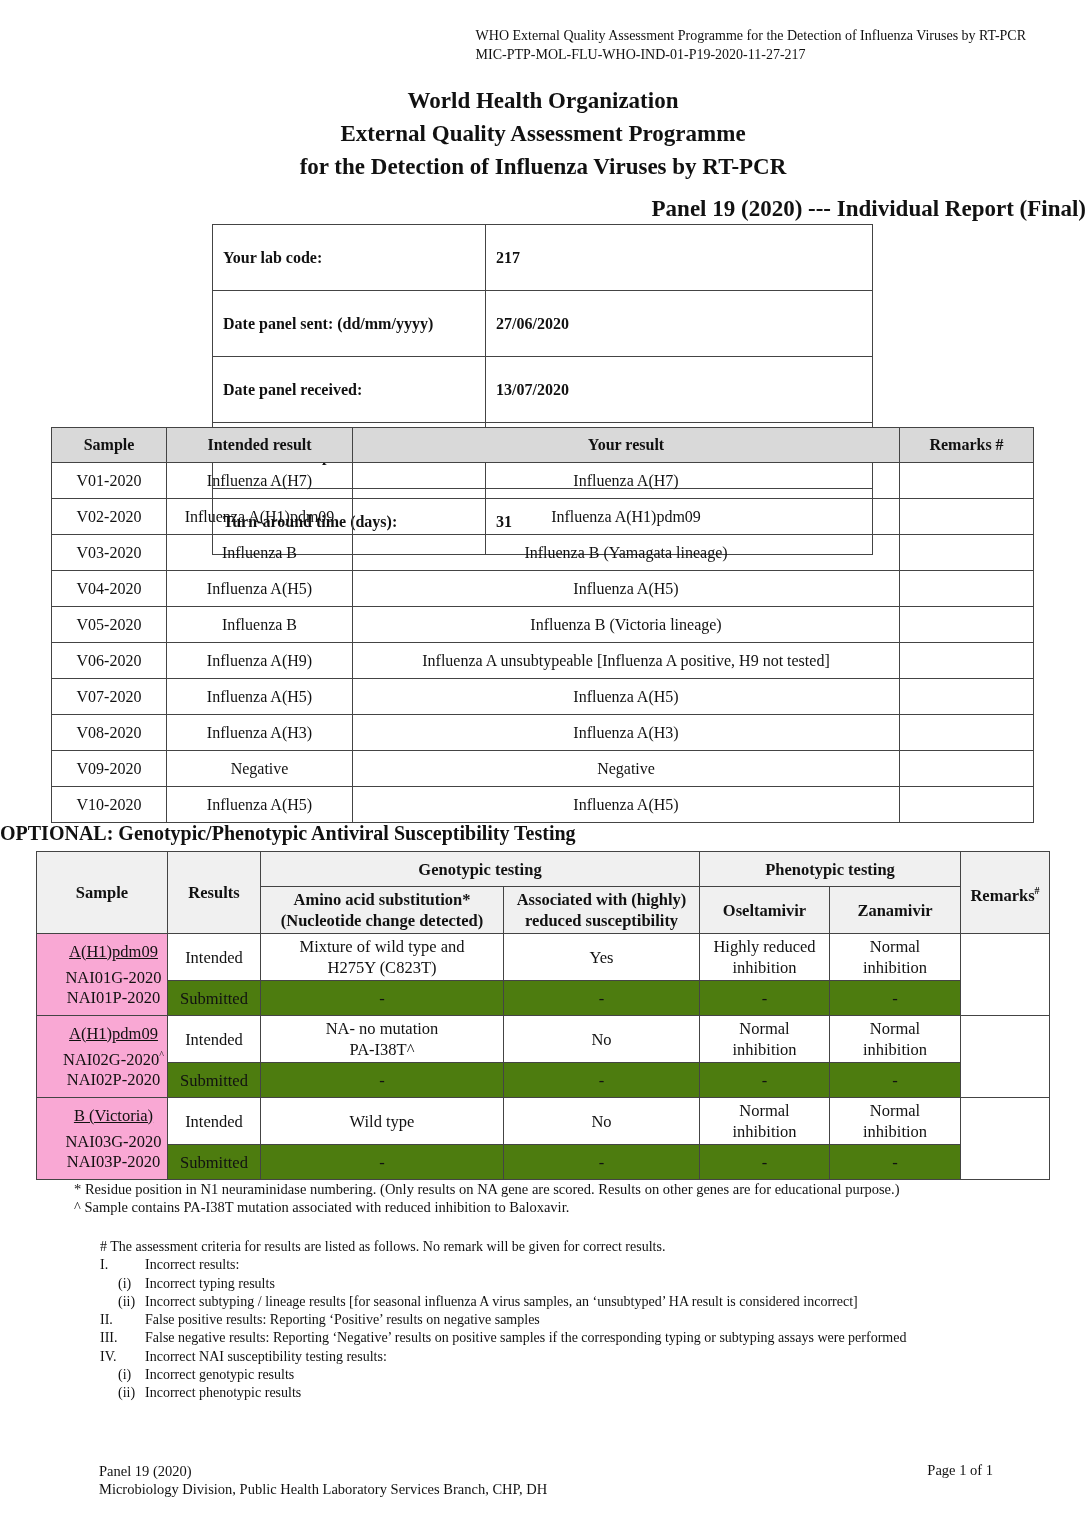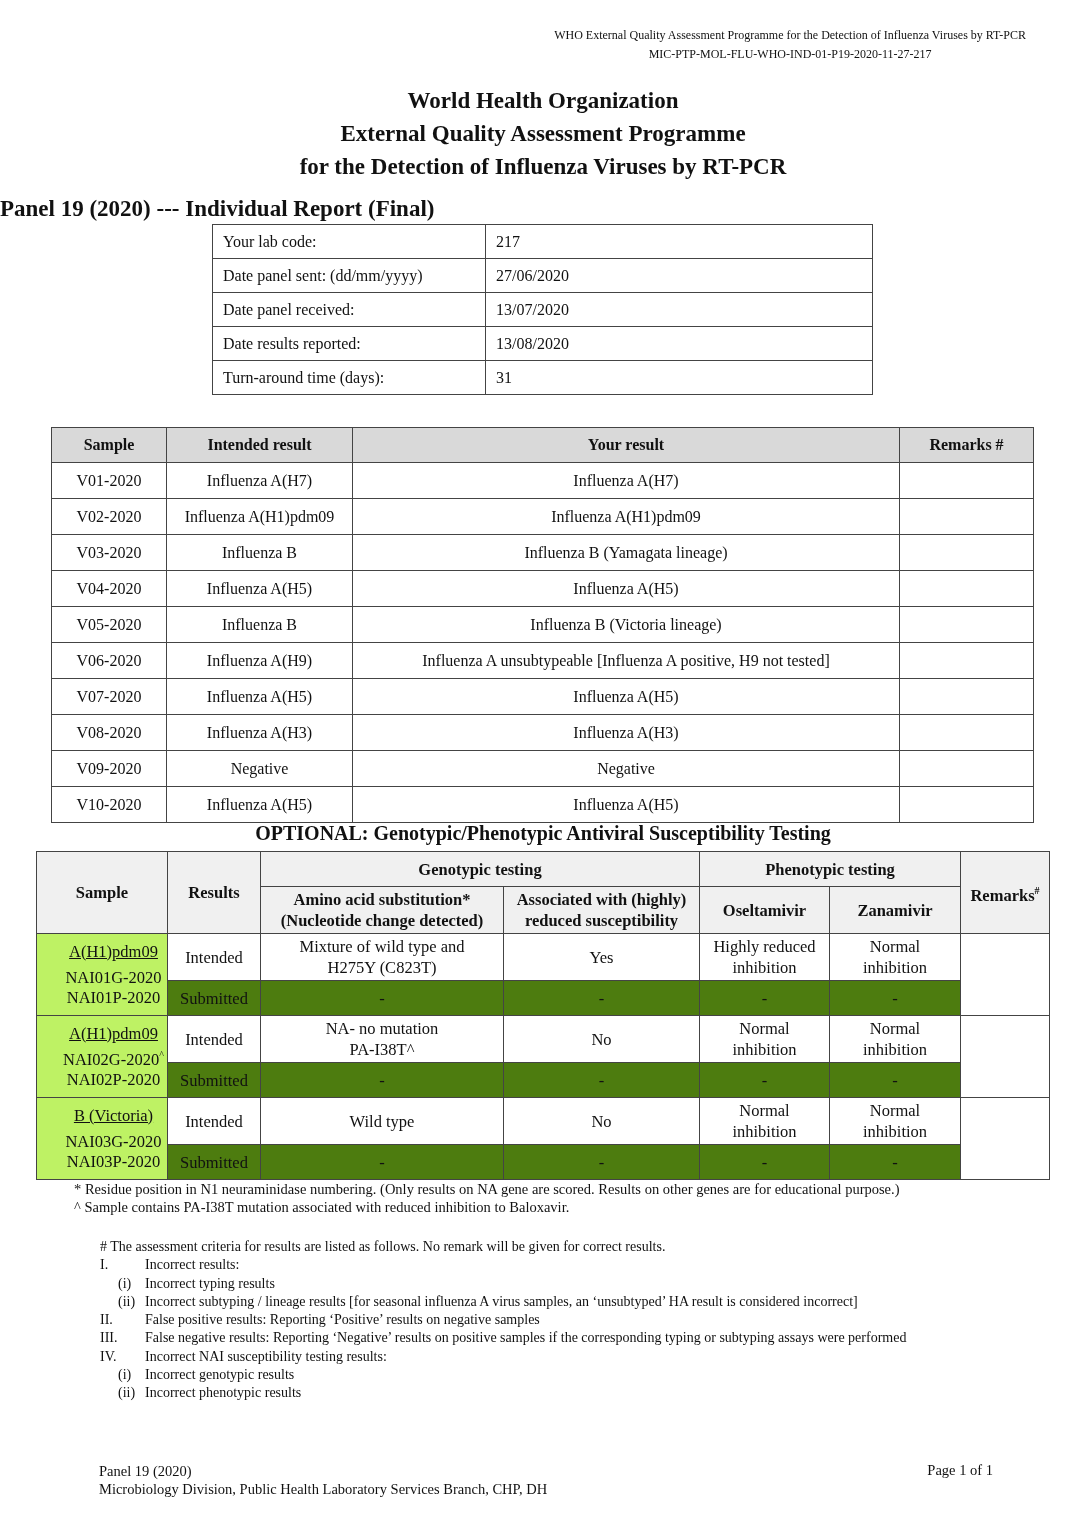--- a/index.html
+++ b/index.html
@@ -1,31 +1,31 @@
 <!DOCTYPE html>
 <html><head>
   <meta charset="utf-8">
   <style>
     html, body { margin:0; padding:0; background:#ffffff; }
     body { width:1086px; height:1536px; position:relative; font-family:"Liberation Serif", serif; color:#111; overflow:hidden; }
-    .hdr { position:absolute; right:60px; top:26px; text-align:center; font-size:12px; line-height:19px; }
+    .hdr { position:absolute; right:60px; top:26px; text-align:left; font-size:14px; line-height:19px; }
     .title { position:absolute; left:0; width:1086px; top:84px; text-align:center; font-weight:bold; font-size:23px; line-height:33px; }
-    .subtitle { position:absolute; left:0; width:1086px; top:196px; text-align:left; font-weight:bold; font-size:23px; }
+    .subtitle { position:absolute; left:0; width:1086px; top:196px; text-align:right; font-weight:bold; font-size:23px; }
     table { border-collapse:collapse; position:absolute; }
     td, th { border:1px solid #444; }
     .info { left:212px; top:224px; width:661px; font-size:16px; }
-    .info td { height:33px; padding:0 10px; }
+    .info td { height:33px; padding:16px 10px;font-weight:bold; }
     .info td.k { width:252px; }
     .res { left:51px; top:427px; width:983px; font-size:16px; text-align:center; }
     .res th { background:#d9d9d9; height:32px; font-weight:bold; }
     .res td { height:33px; }
-    .opt-title { position:absolute; left:0; width:1086px; top:822px; text-align:center; font-weight:bold; font-size:20px; }
+    .opt-title { position:absolute; left:0; width:1086px; top:822px; font-weight:bold; font-size:20px; }
     .opt { left:36px; top:851px; width:1014px; font-size:16.5px; text-align:center; line-height:21px; }
     .opt th { background:#f0f0f0; font-weight:bold; }
-    .opt td.sample { background:#bef264;padding-left:24px; }
+    .opt td.sample { background:#f9a8d4;padding-left:24px; }
     .opt tr.sub td { background:#4d7c0f; height:32px; }
     .opt tr.int td { height:44px; }
     .opt td.white { background:#fff; }
     .u { text-decoration:underline; }
     .notes { position:absolute; left:74px; top:1180px; font-size:14.5px; line-height:18px; }
     .crit { position:absolute; left:100px; top:1238px; font-size:14px; line-height:18.3px; }
     .crit .row { display:flex; }
     .crit .n { width:45px; }
     .crit .sub { padding-left:18px; }
     .footer-left { position:absolute; left:99px; top:1462px; font-size:14.5px; line-height:18px; }

